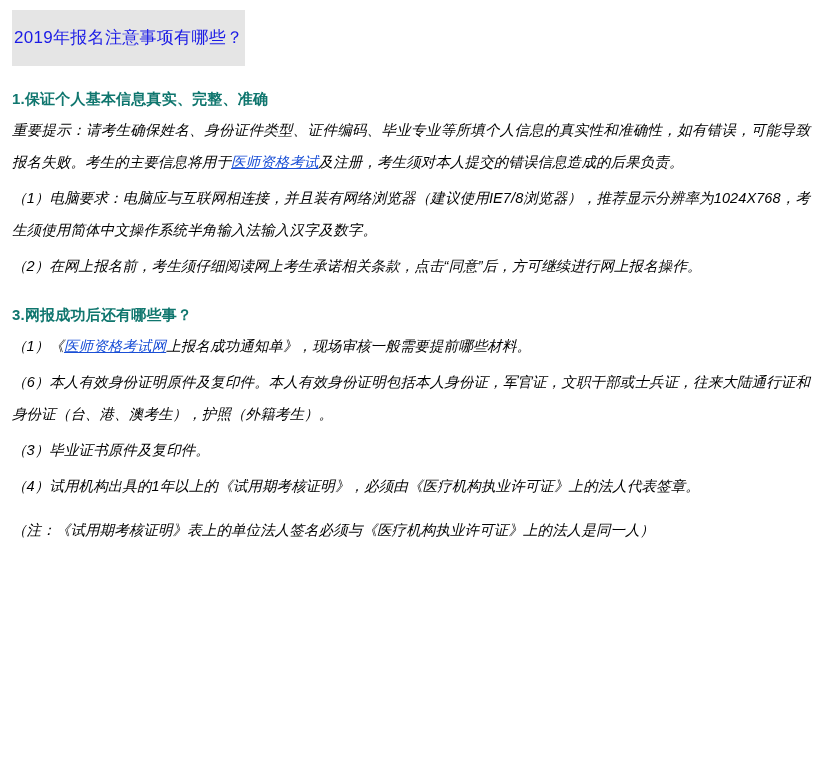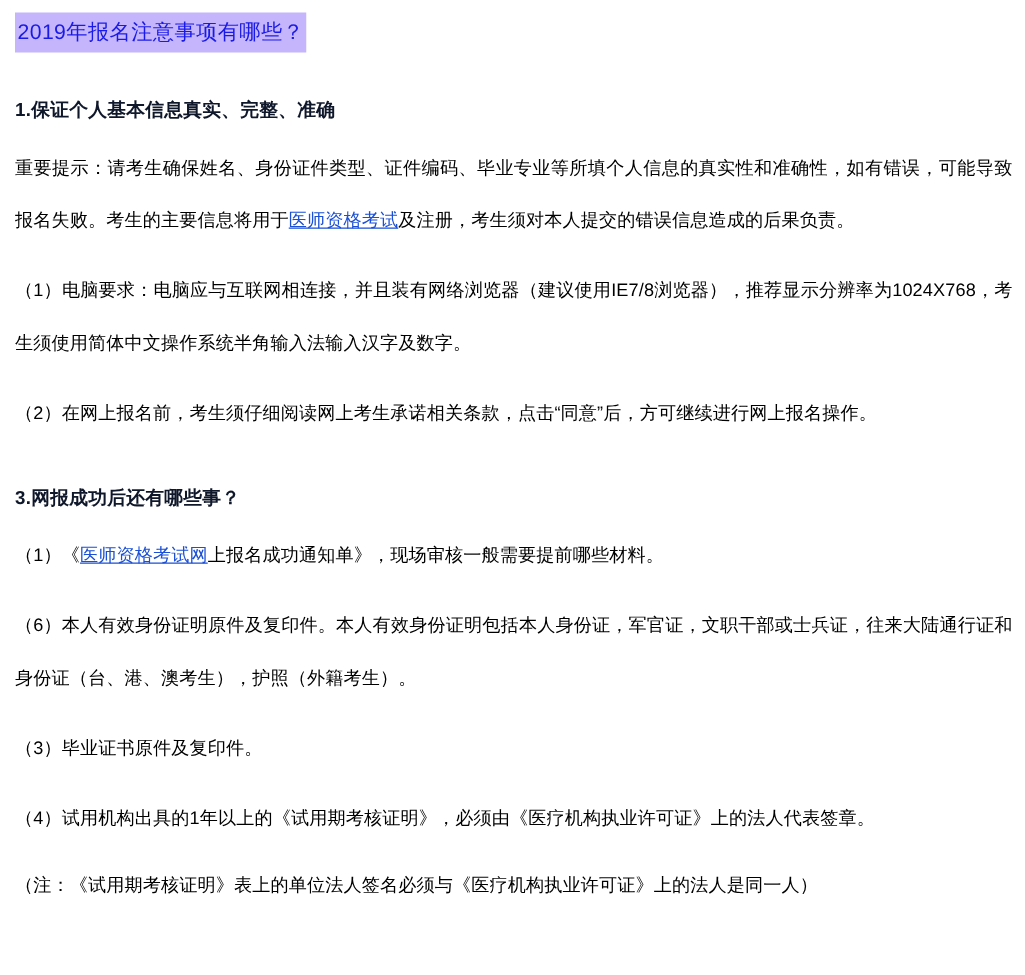--- a/index.html
+++ b/index.html
@@ -17,42 +17,43 @@
   .page {
     width: 820px;
     height: 780px;
     position: relative;
     box-sizing: border-box;
     padding: 8px 10px 0 10px;
   }
   .title {
     display: inline-block;
     color: #1a1ae6;
-    background: #c4b5fd;
+    background: #e5e5e5;
     font-size: 17px;
     line-height: 24px;
     font-weight: normal;
     margin: 2px 0 0 2px;
-    padding: 4px 2px;
+    padding: 16px 2px;
     letter-spacing: 0.3px;
   }
   .heading {
-    color: #0f172a;
+    color: #0f766e;
     font-size: 15px;
     font-weight: bold;
     line-height: 22px;
-    margin: 36px 0 0 2px;
+    margin: 22px 0 0 2px;
     letter-spacing: 0.2px;
   }
   .para {
     font-size: 14.5px;
-    line-height: 42px;
-    margin: 14px 0 0 2px;
+    line-height: 32px;
+    margin: 4px 0 0 2px;
     text-align: justify;
     letter-spacing: 0.1px;
+    font-style: italic;
   }
   .para.tight {
     margin-top: 12px;
   }
   .lnk {
     color: #1a4fd6;
     text-decoration: underline;
   }
 </style>
 </head>

